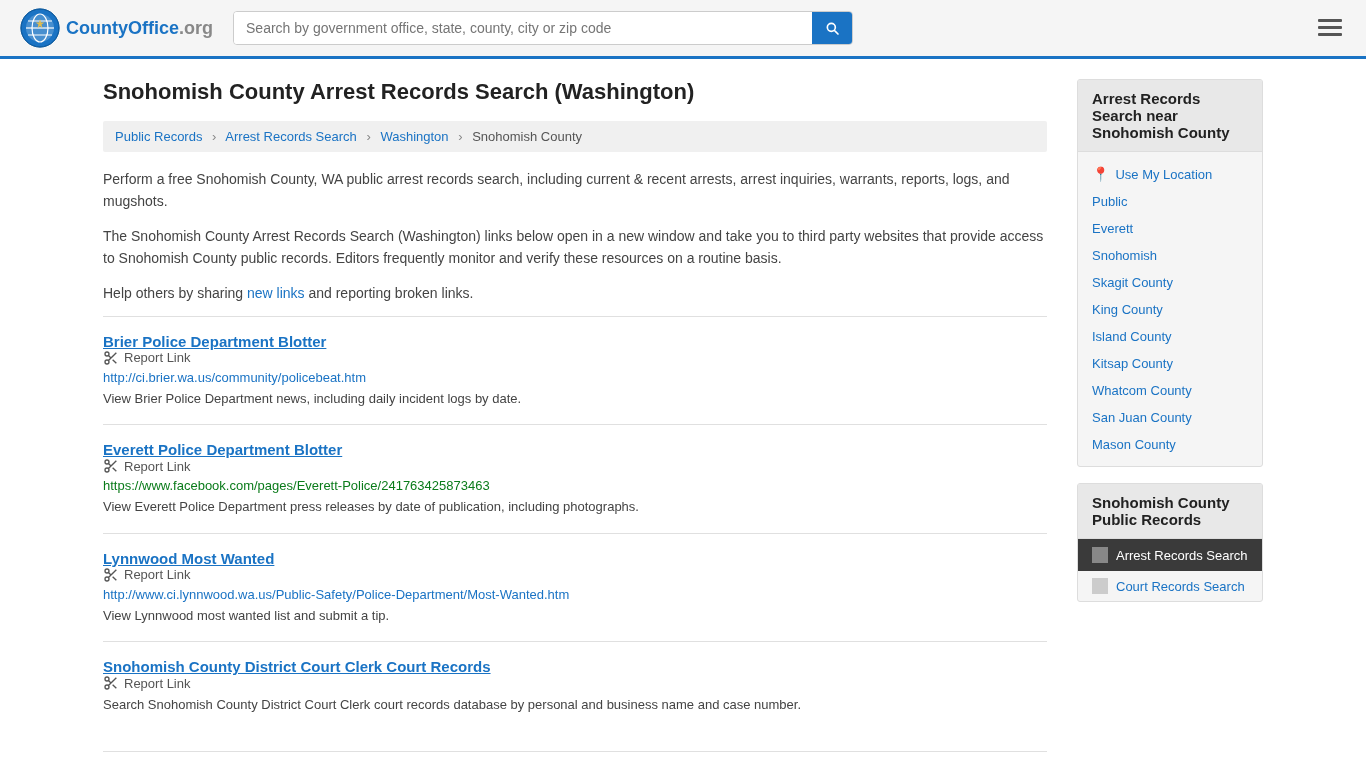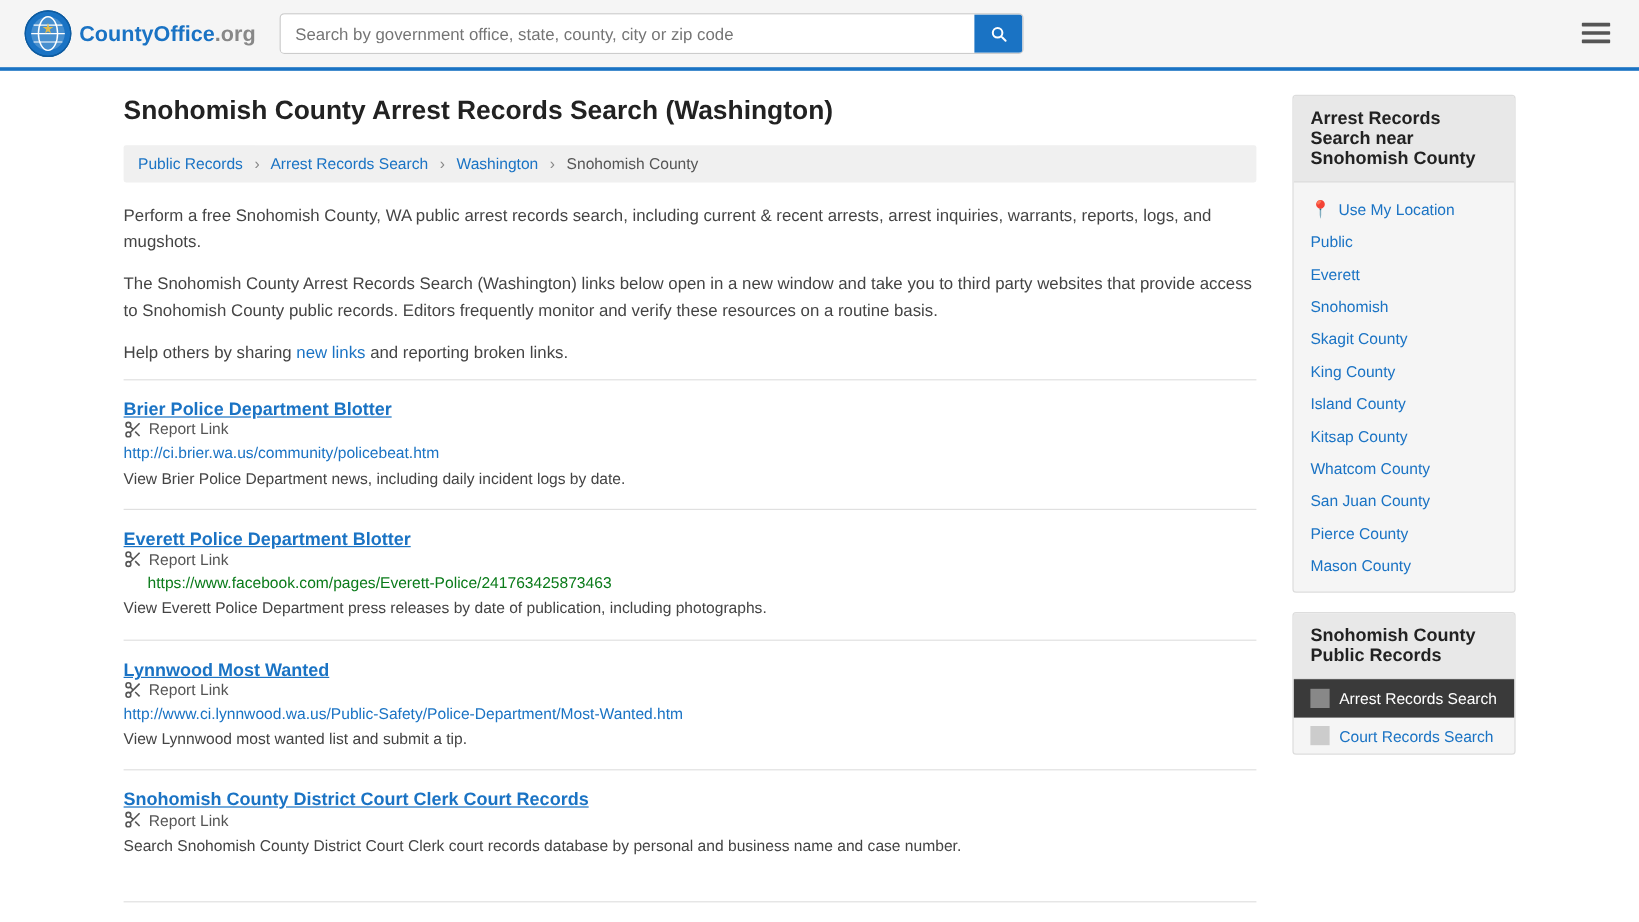--- a/index.html
+++ b/index.html
@@ -150,21 +150,21 @@
       background: none;
       border: none;
       cursor: pointer;
       white-space: nowrap;
       flex-shrink: 0;
     }
     .resource-url {
       font-size: 13px;
       margin-bottom: 4px;
     }
-    .resource-url.green { color: #0a7b1a; margin-left: 20px; }
+    .resource-url.green { color: #0a7b1a; }
     .resource-url.blue { color: #1a73c4; }
     .resource-desc {
       font-size: 13px;
       color: #444;
       line-height: 1.5;
     }
 
     
     .section-heading {
       font-size: 16px;
@@ -400,21 +400,20 @@
 
         <a class="sidebar-link" href="#">Public</a>
         <a class="sidebar-link" href="#">Everett</a>
         <a class="sidebar-link" href="#">Snohomish</a>
         <a class="sidebar-link" href="#">Skagit County</a>
         <a class="sidebar-link" href="#">King County</a>
         <a class="sidebar-link" href="#">Island County</a>
         <a class="sidebar-link" href="#">Kitsap County</a>
         <a class="sidebar-link" href="#">Whatcom County</a>
         <a class="sidebar-link" href="#">San Juan County</a>
-        <a class="sidebar-link" href="#">Pierce County</a>
         <a class="sidebar-link" href="#">Mason County</a>
       </div>
     </div>
 
     <div class="sidebar-box">
       <div class="sidebar-box2-title">Snohomish County Public Records</div>
       <div>
         <div class="sidebar-active-item">
           <span class="icon-box"></span>
           <span>Arrest Records Search</span>

